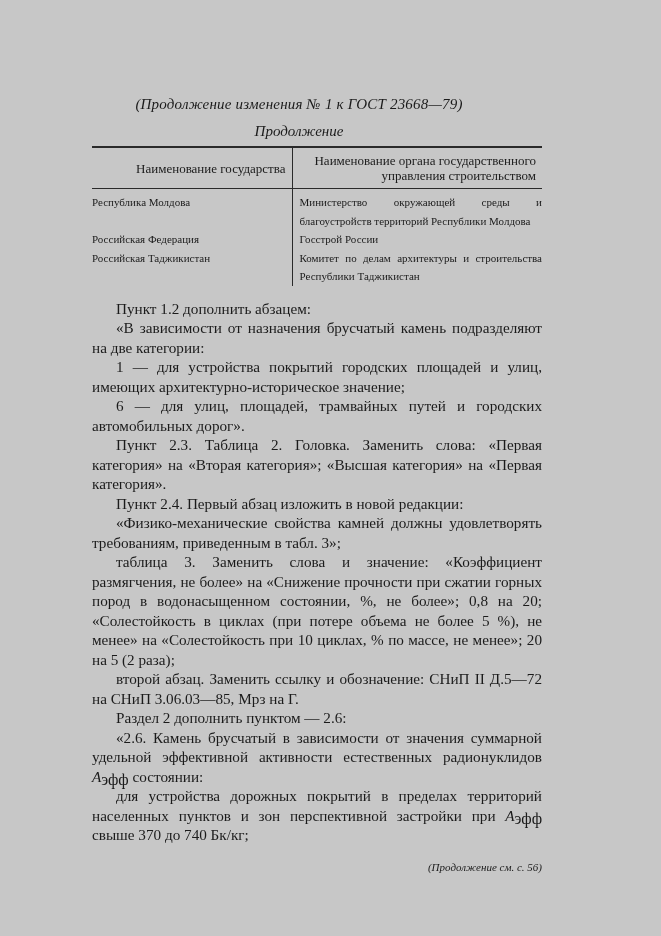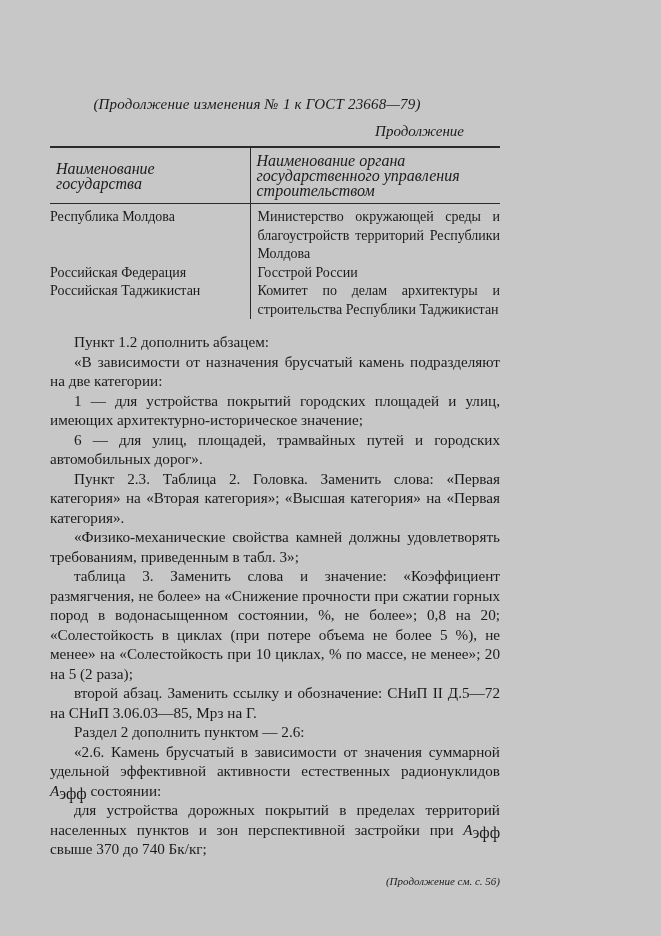--- a/index.html
+++ b/index.html
@@ -12,58 +12,58 @@
     background: #c7c7c7;
     font-family: "Liberation Serif", "DejaVu Serif", serif;
     color: #1b1b1b;
     overflow: hidden;
   }
   .page {
     box-sizing: border-box;
     width: 565px;
     height: 936px;
     padding: 96px 101px 0 50px;
+    margin-left: 42px;
   }
   .head-note {
     font-style: italic;
     font-size: 15px;
     text-align: center;
     letter-spacing: 0.2px;
   }
   .cont-label {
     font-style: italic;
     font-size: 15px;
-    text-align: right;
+    text-align: center;
     margin-top: 10px;
   }
   table.gov-table {
     border-collapse: collapse;
     width: 450px;
     margin-top: 6px;
     table-layout: fixed;
   }
   table.gov-table col.c1 { width: 200px; }
   table.gov-table col.c2 { width: 250px; }
   table.gov-table th {
     border-top: 2px solid #2a2a2a;
     border-bottom: 1.5px solid #2a2a2a;
     font-weight: normal;
-    font-size: 16px;
+    font-size: 13px;
     line-height: 15px;
-    text-align: left;
+    text-align: right;
     vertical-align: middle;
     padding: 5px 6px;
-    font-style: italic;
   }
   table.gov-table th:first-child,
   table.gov-table td:first-child {
     border-right: 1.5px solid #2a2a2a;
   }
   table.gov-table td {
-    font-size: 14px;
+    font-size: 11px;
     line-height: 18.5px;
     vertical-align: top;
     padding: 0 6px 0 0;
   }
   table.gov-table td:first-child { padding-left: 0; }
   table.gov-table td:last-child { padding-left: 7px; padding-right: 0; text-align: justify; }
   table.gov-table tr.first-row td { padding-top: 4px; }
   .bodytext {
     margin-top: 13px;
     width: 450px;
@@ -124,20 +124,21 @@
       </tr>
     </tbody>
   </table>
 
   <div class="bodytext">
     <p class="para">Пункт 1.2 дополнить абзацем:</p>
     <p class="para">«В зависимости от назначения брусчатый камень подразделяют на две категории:</p>
     <p class="para">1 — для устройства покрытий городских площадей и улиц, имеющих архитектурно-историческое значение;</p>
     <p class="para">6 — для улиц, площадей, трамвайных путей и городских автомобильных дорог».</p>
     <p class="para">Пункт 2.3. Таблица 2. Головка. Заменить слова: «Первая категория» на «Вторая категория»; «Высшая категория» на «Первая категория».</p>
+    <p class="para">Пункт 2.4. Первый абзац изложить в новой редакции:</p>
     <p class="para">«Физико-механические свойства камней должны удовлетворять требованиям, приведенным в табл. 3»;</p>
     <p class="para">таблица 3. Заменить слова и значение: «Коэффициент размягчения, не более» на «Снижение прочности при сжатии горных пород в водонасыщенном состоянии, %, не более»; 0,8 на 20; «Солестойкость в циклах (при потере объема не более 5 %), не менее» на «Солестойкость при 10 циклах, % по массе, не менее»; 20 на 5 (2 раза);</p>
     <p class="para">второй абзац. Заменить ссылку и обозначение: СНиП II Д.5—72 на СНиП 3.06.03—85, Мрз на Г.</p>
     <p class="para">Раздел 2 дополнить пунктом — 2.6:</p>
     <p class="para"><span>«2.6. Камень брусчатый в зависимости от значения суммарной удельной эффективной активности естественных радионуклидов </span><span class="var">А</span><sub class="ssub">эфф</sub><span> состоянии:</span></p>
     <p class="para"><span>для устройства дорожных покрытий в пределах территорий населенных пунктов и зон перспективной застройки при </span><span class="var">А</span><sub class="ssub">эфф</sub><span> свыше 370 до 740 Бк/кг;</span></p>
   </div>
 
   <div class="foot-note">(Продолжение см. с. 56)</div>
 

